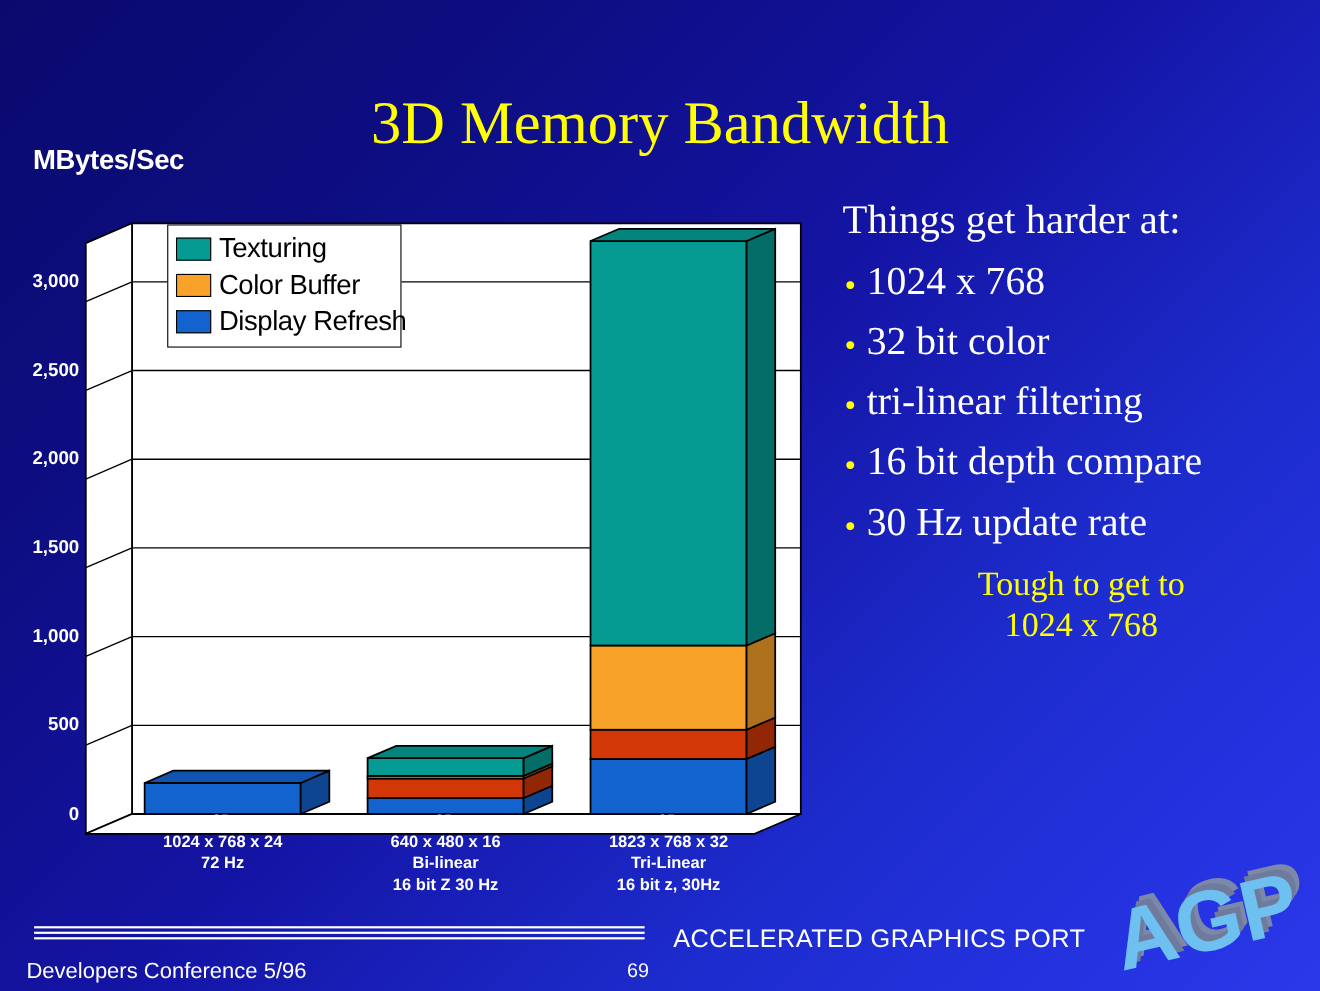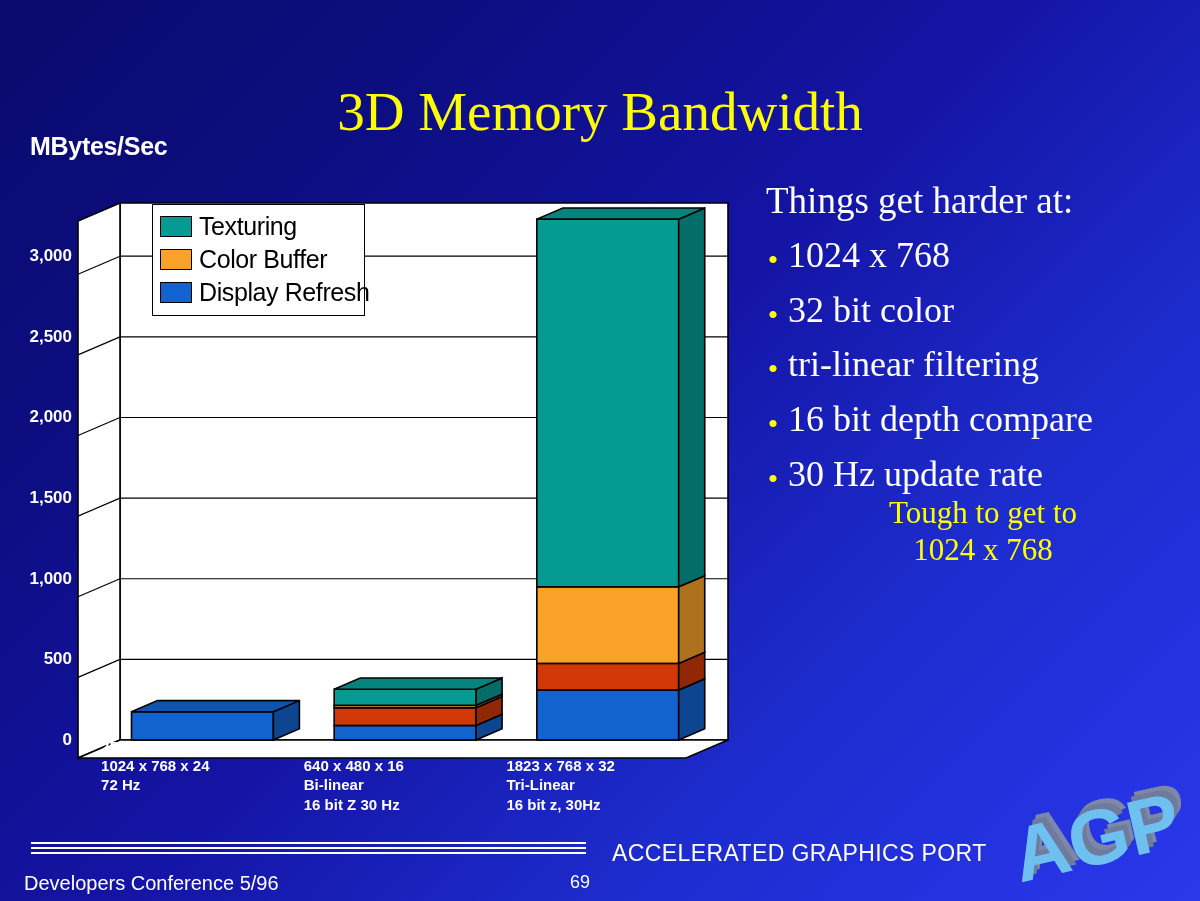--- a/index.html
+++ b/index.html
@@ -22,31 +22,31 @@
   .yt{position:absolute;right:0;text-align:right;font-size:17px;font-weight:bold;color:#ffffff;
     width:88px;transform:translateY(-50%);}
   #ylabels{position:absolute;left:-92px;top:185px;width:92px;height:560px;}
 
   #legend{position:absolute;left:133px;top:204px;width:213px;
     background:#fff;border:1.6px solid #000;padding:5px 7px 6px 7px;box-sizing:border-box;margin-left:19px;}
   .leg-row{display:flex;align-items:center;height:33px;}
   .leg-sw{width:30px;height:19px;border:1.4px solid #000;margin-right:7px;flex:none;}
   .leg-tx{font-size:25px;color:#000;letter-spacing:-0.4px;line-height:1;white-space:nowrap;}
 
-  .xcat{position:absolute;font-size:15px;font-weight:bold;color:#ffffff;line-height:1.28;}
+  .xcat{position:absolute;text-align:center;font-size:15px;font-weight:bold;color:#ffffff;line-height:1.28;}
 
   
   #right{position:absolute;left:758px;top:182px;width:436px;
     font-family:"Liberation Serif",serif;color:#ffffff;}
   #rhead{font-size:37px;line-height:1.05;padding-left:8px;}
   .blt{display:flex;margin-top:14px;}
   .blt-dot{color:#ffff00;font-size:30px;line-height:1;width:30px;flex:none;text-align:center;
     padding-top:10px;}
   .blt-tx{font-size:36px;line-height:1.13;}
-  #tough{text-align:center;color:#ffff00;font-size:31px;line-height:1.2;
+  #tough{margin-top:18px;text-align:center;color:#ffff00;font-size:31px;line-height:1.2;
     padding-left:14px;}
 
   
   #rules{position:absolute;left:31px;top:842px;width:555px;}
   #rules div{height:2px;background:#ffffff;margin-bottom:3px;}
   #agp-port{position:absolute;left:612px;top:840px;font-size:23px;color:#ffffff;letter-spacing:0.4px;}
   #foot-left{position:absolute;left:24px;top:872px;font-size:20px;color:#ffffff;}
   #foot-page{position:absolute;left:0;top:872px;width:1160px;text-align:center;font-size:18px;color:#ffffff;}
   #agp-logo{position:absolute;left:1000px;top:778px;width:196px;height:115px;}
 </style>

